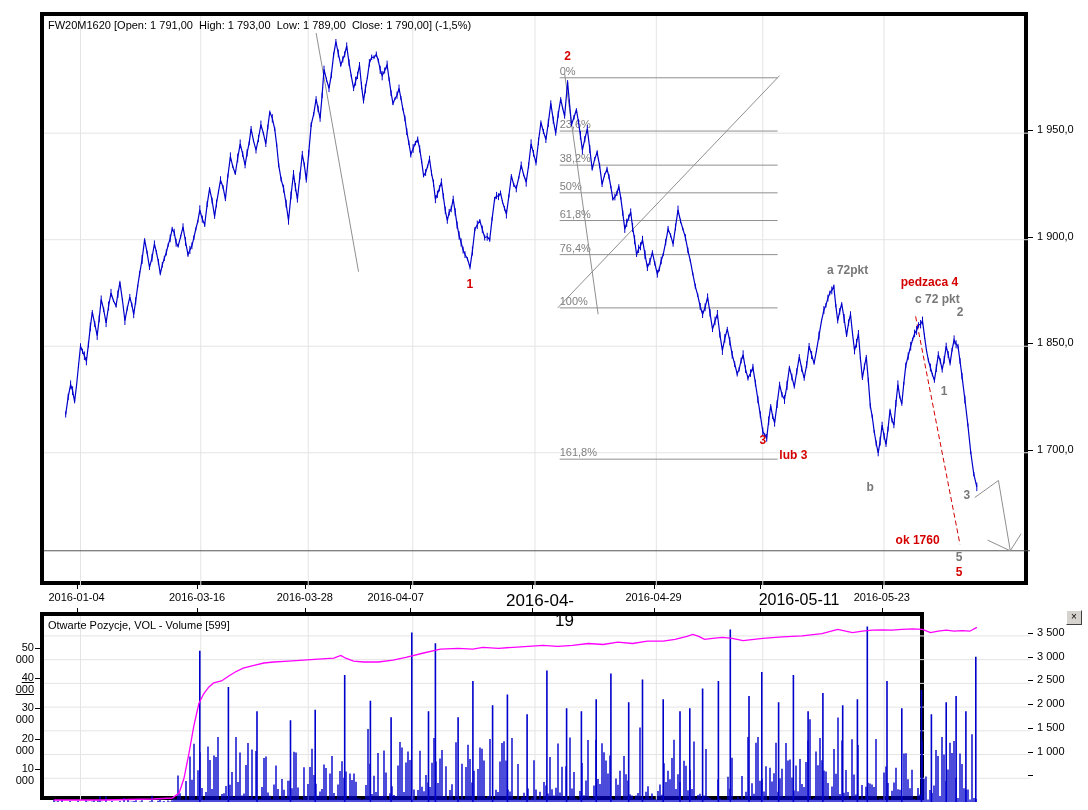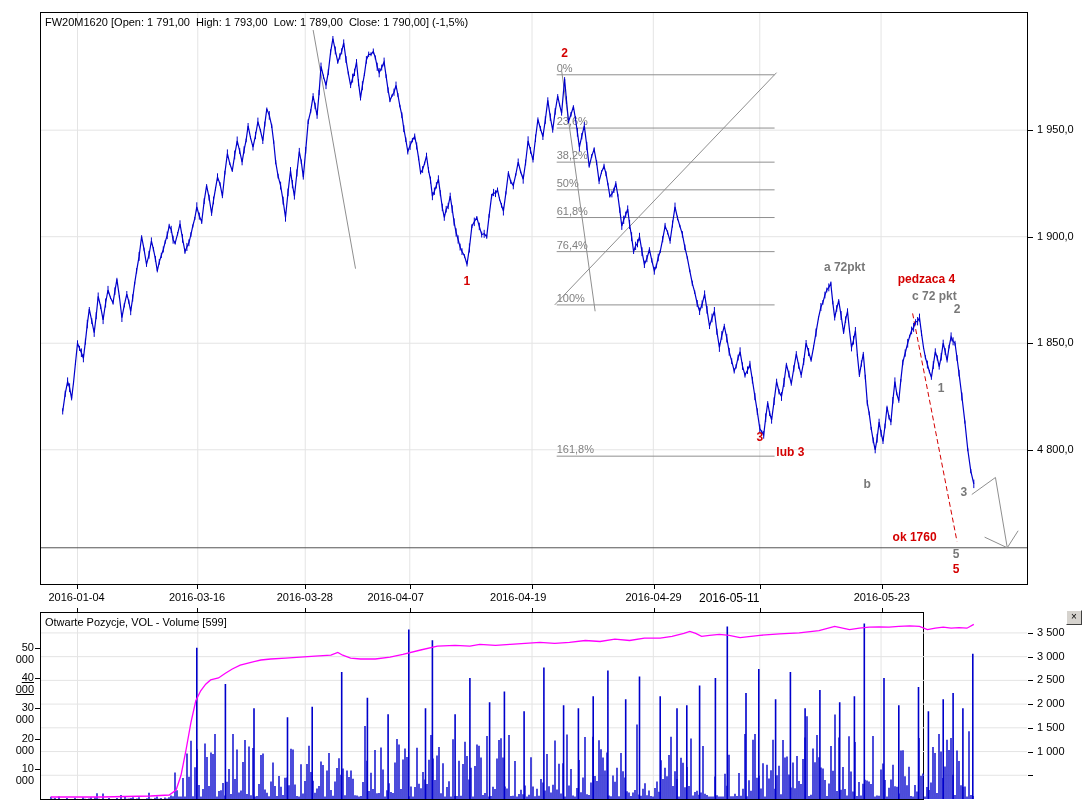--- a/index.html
+++ b/index.html
@@ -1,18 +1,18 @@
 <!DOCTYPE html>
 <html><head>
 <meta charset="utf-8">
 <style>
   html,body{margin:0;padding:0;background:#fff;}
   #root{position:relative;width:1088px;height:810px;background:#fff;overflow:hidden;
         font-family:"Liberation Sans", sans-serif;}
-  .panel{position:absolute;border:1px solid #000000;background:#fff;box-sizing:border-box;padding-left:31px;}
+  .panel{position:absolute;border:4px solid #000000;background:#fff;box-sizing:border-box;padding-left:31px;}
   #price-panel{left:40px;top:12px;width:988px;height:573px;}
   #volume-panel{left:40px;top:612px;width:884px;height:188px;}
   .panel-title{position:absolute;left:4px;top:3px;font-size:11px;color:#000;white-space:pre;z-index:5;background:transparent;}
   .ylab{position:absolute;font-size:11px;color:#000;white-space:nowrap;}
   .ylab.right{left:1037px;}
   #close-btn{position:absolute;left:1066px;top:610px;width:16px;height:15px;background:#d6d3ce;
     border:1px solid;border-color:#fff #404040 #404040 #fff;box-sizing:border-box;
     font-size:10px;line-height:12px;text-align:center;color:#000;cursor:default;}
   svg{position:absolute;left:0;top:0;}
 </style>
@@ -116,21 +116,21 @@
 
   <div id="close-btn">×</div>
 
   <div id="labels-layer"></div>
 <div class="ylab right" style="position: absolute; left: 1037px; top: 123.183px; font-size: 11px;">1 950,0</div>
     <div style="position: absolute; left: 1028px; top: 130.183px; width: 5px; height: 1px; background: rgb(0, 0, 0);"></div>
     <div class="ylab right" style="position: absolute; left: 1037px; top: 229.713px; font-size: 11px;">1 900,0</div>
     <div style="position: absolute; left: 1028px; top: 236.713px; width: 5px; height: 1px; background: rgb(0, 0, 0);"></div>
     <div class="ylab right" style="position: absolute; left: 1037px; top: 336.243px; font-size: 11px;">1 850,0</div>
     <div style="position: absolute; left: 1028px; top: 343.243px; width: 5px; height: 1px; background: rgb(0, 0, 0);"></div>
-    <div class="ylab right" style="position: absolute; left: 1037px; top: 442.772px; font-size: 11px;">4 800,0</div>
+    <div class="ylab right" style="position: absolute; left: 1037px; top: 442.772px; font-size: 11px;">1 700,0</div>
     <div style="position: absolute; left: 1028px; top: 449.772px; width: 5px; height: 1px; background: rgb(0, 0, 0);"></div>
     <div style="position: absolute; left: 2px; width: 32px; text-align: right; top: 640.78px; font-size: 11px;">50 000</div>
     <div style="position: absolute; left: 35px; top: 647.78px; width: 5px; height: 1px; background: rgb(0, 0, 0);"></div>
     <div style="position: absolute; left: 2px; width: 32px; text-align: right; top: 671.024px; font-size: 11px; text-decoration: underline;">40 000</div>
     <div style="position: absolute; left: 35px; top: 678.024px; width: 5px; height: 1px; background: rgb(0, 0, 0);"></div>
     <div style="position: absolute; left: 2px; width: 32px; text-align: right; top: 701.268px; font-size: 11px;">30 000</div>
     <div style="position: absolute; left: 35px; top: 708.268px; width: 5px; height: 1px; background: rgb(0, 0, 0);"></div>
     <div style="position: absolute; left: 2px; width: 32px; text-align: right; top: 731.512px; font-size: 11px;">20 000</div>
     <div style="position: absolute; left: 35px; top: 738.512px; width: 5px; height: 1px; background: rgb(0, 0, 0);"></div>
     <div style="position: absolute; left: 2px; width: 32px; text-align: right; top: 761.756px; font-size: 11px;">10 000</div>
@@ -154,25 +154,25 @@
     <div style="position: absolute; left: 76.556px; top: 608px; width: 1px; height: 4px; background: rgb(0, 0, 0);"></div>
     <div style="position: absolute; left: 155.092px; top: 591px; width: 84px; text-align: center; font-size: 11px;">2016-03-16</div>
     <div style="position: absolute; left: 197.092px; top: 585px; width: 1px; height: 4px; background: rgb(0, 0, 0);"></div>
     <div style="position: absolute; left: 197.092px; top: 608px; width: 1px; height: 4px; background: rgb(0, 0, 0);"></div>
     <div style="position: absolute; left: 262.784px; top: 591px; width: 84px; text-align: center; font-size: 11px;">2016-03-28</div>
     <div style="position: absolute; left: 304.784px; top: 585px; width: 1px; height: 4px; background: rgb(0, 0, 0);"></div>
     <div style="position: absolute; left: 304.784px; top: 608px; width: 1px; height: 4px; background: rgb(0, 0, 0);"></div>
     <div style="position: absolute; left: 367.512px; top: 591px; width: 84px; text-align: left; font-size: 11px;">2016-04-07</div>
     <div style="position: absolute; left: 409.512px; top: 585px; width: 1px; height: 4px; background: rgb(0, 0, 0);"></div>
     <div style="position: absolute; left: 409.512px; top: 608px; width: 1px; height: 4px; background: rgb(0, 0, 0);"></div>
-    <div style="position: absolute; left: 490.024px; top: 591px; width: 84px; text-align: left; font-size: 11px;">2016-04-19</div>
+    <div style="position: absolute; left: 490.024px; top: 591px; width: 84px; text-align: right; font-size: 17px;">2016-04-19</div>
     <div style="position: absolute; left: 532.024px; top: 585px; width: 1px; height: 4px; background: rgb(0, 0, 0);"></div>
     <div style="position: absolute; left: 532.024px; top: 608px; width: 1px; height: 4px; background: rgb(0, 0, 0);"></div>
     <div style="position: absolute; left: 611.548px; top: 591px; width: 84px; text-align: center; font-size: 11px;">2016-04-29</div>
     <div style="position: absolute; left: 653.548px; top: 585px; width: 1px; height: 4px; background: rgb(0, 0, 0);"></div>
     <div style="position: absolute; left: 653.548px; top: 608px; width: 1px; height: 4px; background: rgb(0, 0, 0);"></div>
-    <div style="position: absolute; left: 699px; top: 591px; width: 84px; text-align: left; font-size: 12px;">2016-05-11</div>
+    <div style="position: absolute; left: 757px; top: 591px; width: 84px; text-align: center; font-size: 16px;">2016-05-11</div>
     <div style="position: absolute; left: 760.252px; top: 585px; width: 1px; height: 4px; background: rgb(0, 0, 0);"></div>
     <div style="position: absolute; left: 760.252px; top: 608px; width: 1px; height: 4px; background: rgb(0, 0, 0);"></div>
     <div style="position: absolute; left: 839.776px; top: 591px; width: 84px; text-align: center; font-size: 11px;">2016-05-23</div>
     <div style="position: absolute; left: 881.776px; top: 585px; width: 1px; height: 4px; background: rgb(0, 0, 0);"></div>
     <div style="position: absolute; left: 881.776px; top: 608px; width: 1px; height: 4px; background: rgb(0, 0, 0);"></div>
   </div>
 
 </body></html>

